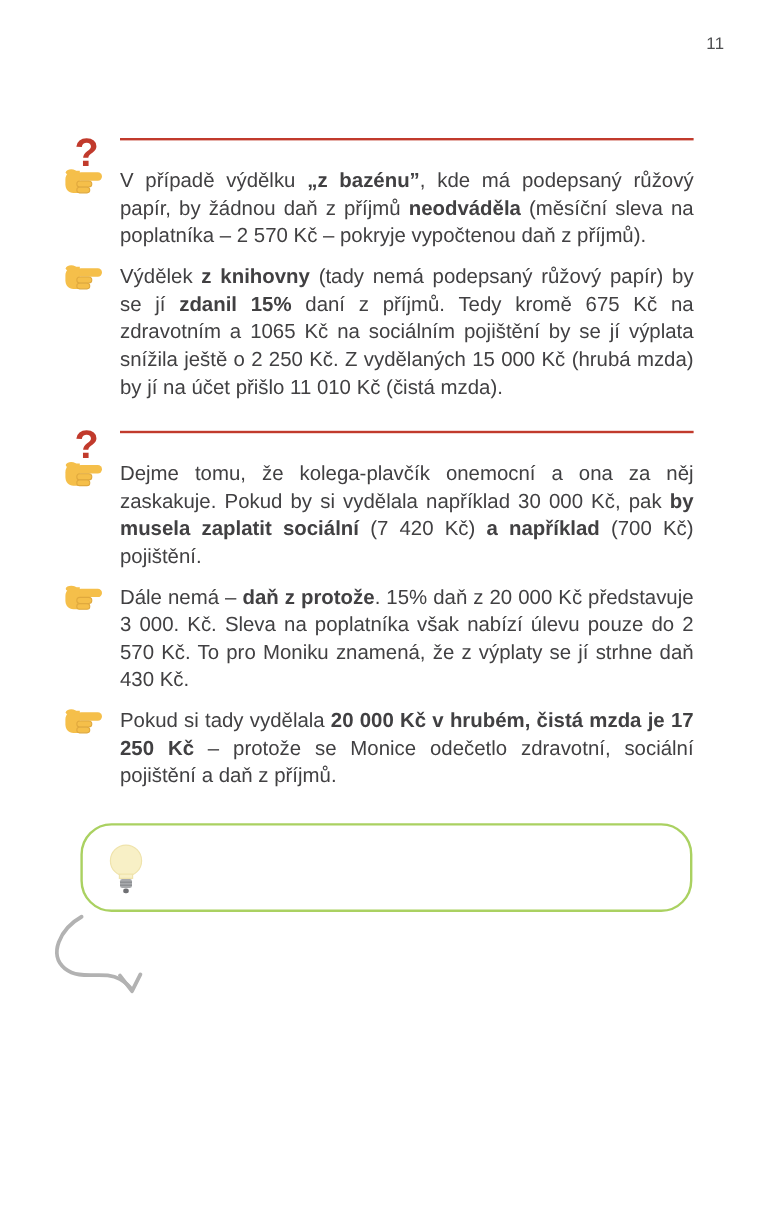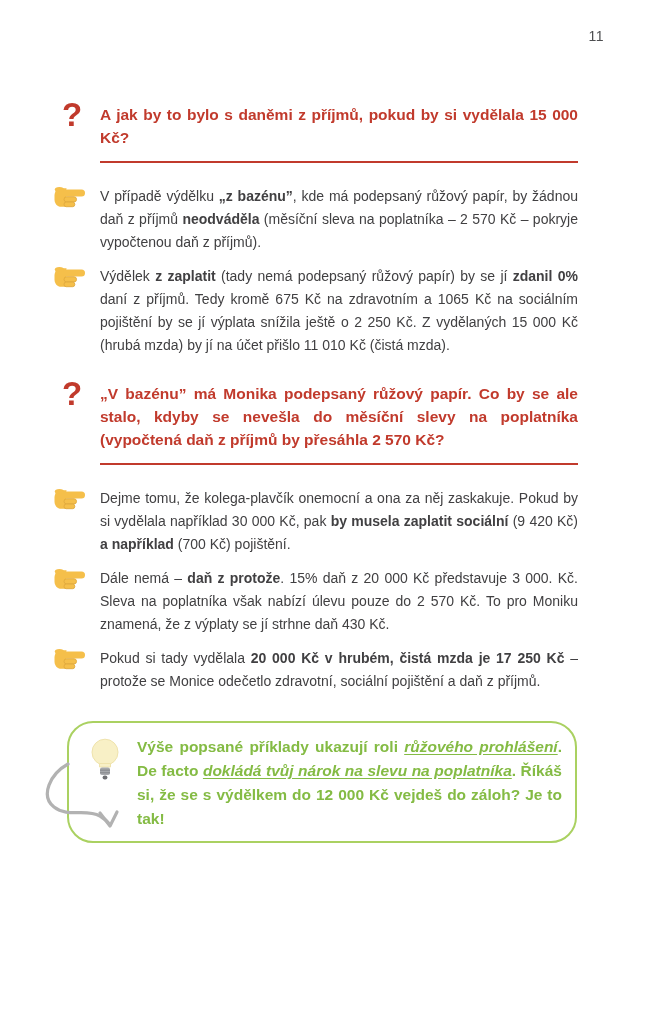--- a/index.html
+++ b/index.html
@@ -31,21 +31,21 @@
     font-size: 15.5px; font-weight: 700; line-height: 23px;
     text-align: justify;
   }
   .rule { margin-top: 12px; border: 0; border-top: 2px solid var(--red); }
 
   
   .para { position: relative; margin-top: 11px; }
   .para.lead { margin-top: 22px; }
   .ptext {
     margin: 0; color: var(--body_text);
-    font-size: 14px; line-height: 23px; text-align: justify;
+    font-size: 17px; line-height: 23px; text-align: justify;
   }
   .ptext .b { font-weight: 700; }
   .hand { position: absolute; left: -48px; top: 1px; width: 33px; height: 23px; }
   .hand svg { width: 100%; height: 100%; display: block; }
   .hf { fill: var(--hand_yellow); }
   .hk { fill: var(--hand_yellow); stroke: var(--hand_shade); stroke-width: .9; }
 
   
   .arrow { position: absolute; left: 38px; top: 760px; width: 96px; height: 76px; }
   .arrow path { stroke: var(--arrow); stroke-width: 3.2; fill: none; stroke-linecap: round; stroke-linejoin: round; }
@@ -78,21 +78,20 @@
 <body>
 
 <div class="page">
 
   <div class="pagenum">11</div>
 
   <div class="content">
 
     <section class="q-block">
       <span class="qmark">?</span>
-      <p class="qtext">A jak by to bylo s daněmi z příjmů, pokud by si vydělala 15 000 Kč?</p>
       <hr class="rule">
     </section>
 
     <div class="para lead">
       <span class="hand">
         <svg viewBox="0 0 33 23" aria-hidden="true">
           <rect class="hf" x="12" y="3.6" width="21" height="7" rx="3.5"></rect>
           <path class="hf" d="M2.5 9.5 C2.5 5.3 5.6 2.3 9.7 2.3 L14.5 2.3 L14.5 20.8 L9.2 20.8 C5.1 20.8 2.5 17.6 2.5 13.5 Z"></path>
           <ellipse class="hf" cx="7.4" cy="3.6" rx="4.6" ry="2.5"></ellipse>
           <rect class="hk" x="12" y="10.8" width="12.5" height="5.1" rx="2.5"></rect>
@@ -105,40 +104,39 @@
     <div class="para">
       <span class="hand">
         <svg viewBox="0 0 33 23" aria-hidden="true">
           <rect class="hf" x="12" y="3.6" width="21" height="7" rx="3.5"></rect>
           <path class="hf" d="M2.5 9.5 C2.5 5.3 5.6 2.3 9.7 2.3 L14.5 2.3 L14.5 20.8 L9.2 20.8 C5.1 20.8 2.5 17.6 2.5 13.5 Z"></path>
           <ellipse class="hf" cx="7.4" cy="3.6" rx="4.6" ry="2.5"></ellipse>
           <rect class="hk" x="12" y="10.8" width="12.5" height="5.1" rx="2.5"></rect>
           <rect class="hk" x="12" y="16" width="10.8" height="4.7" rx="2.3"></rect>
         </svg>
       </span>
-      <p class="ptext"><span>Výdělek </span><span class="b">z zaplatit</span><span> (tady nemá podepsaný růžový papír) by se jí </span><span class="b">zdanil 0%</span><span> daní z příjmů. Tedy kromě 675 Kč na zdravotním a 1065 Kč na sociálním pojištění by se jí výplata snížila ještě o 2 250 Kč. Z vydělaných 15 000 Kč (hrubá mzda) by jí na účet přišlo 11 010 Kč (čistá mzda).</span></p>
+      <p class="ptext"><span>Výdělek </span><span class="b">z knihovny</span><span> (tady nemá podepsaný růžový papír) by se jí </span><span class="b">zdanil 15%</span><span> daní z příjmů. Tedy kromě 675 Kč na zdravotním a 1065 Kč na sociálním pojištění by se jí výplata snížila ještě o 2 250 Kč. Z vydělaných 15 000 Kč (hrubá mzda) by jí na účet přišlo 11 010 Kč (čistá mzda).</span></p>
     </div>
 
     <section class="q-block second">
       <span class="qmark">?</span>
-      <p class="qtext">„V bazénu” má Monika podepsaný růžový papír. Co by se ale stalo, kdyby se nevešla do měsíční slevy na poplatníka (vypočtená daň z příjmů by přesáhla 2 570 Kč?</p>
       <hr class="rule">
     </section>
 
     <div class="para lead">
       <span class="hand">
         <svg viewBox="0 0 33 23" aria-hidden="true">
           <rect class="hf" x="12" y="3.6" width="21" height="7" rx="3.5"></rect>
           <path class="hf" d="M2.5 9.5 C2.5 5.3 5.6 2.3 9.7 2.3 L14.5 2.3 L14.5 20.8 L9.2 20.8 C5.1 20.8 2.5 17.6 2.5 13.5 Z"></path>
           <ellipse class="hf" cx="7.4" cy="3.6" rx="4.6" ry="2.5"></ellipse>
           <rect class="hk" x="12" y="10.8" width="12.5" height="5.1" rx="2.5"></rect>
           <rect class="hk" x="12" y="16" width="10.8" height="4.7" rx="2.3"></rect>
         </svg>
       </span>
-      <p class="ptext"><span>Dejme tomu, že kolega-plavčík onemocní a ona za něj zaskakuje. Pokud by si vydělala například 30 000 Kč, pak </span><span class="b">by musela zaplatit sociální</span><span> (9 420 Kč) </span><span class="b">a například</span><span> (700 Kč) pojištění.</span></p>
+      <p class="ptext"><span>Dejme tomu, že kolega-plavčík onemocní a ona za něj zaskakuje. Pokud by si vydělala například 30 000 Kč, pak </span><span class="b">by musela zaplatit sociální</span><span> (7 420 Kč) </span><span class="b">a například</span><span> (700 Kč) pojištění.</span></p>
     </div>
 
     <div class="para">
       <span class="hand">
         <svg viewBox="0 0 33 23" aria-hidden="true">
           <rect class="hf" x="12" y="3.6" width="21" height="7" rx="3.5"></rect>
           <path class="hf" d="M2.5 9.5 C2.5 5.3 5.6 2.3 9.7 2.3 L14.5 2.3 L14.5 20.8 L9.2 20.8 C5.1 20.8 2.5 17.6 2.5 13.5 Z"></path>
           <ellipse class="hf" cx="7.4" cy="3.6" rx="4.6" ry="2.5"></ellipse>
           <rect class="hk" x="12" y="10.8" width="12.5" height="5.1" rx="2.5"></rect>
           <rect class="hk" x="12" y="16" width="10.8" height="4.7" rx="2.3"></rect>
@@ -164,21 +162,20 @@
       <span class="bulb">
         <svg viewBox="0 0 30 46" aria-hidden="true">
           <circle class="bulb-glass" cx="15" cy="15.2" r="13"></circle>
           <path class="bulb-glass" d="M9.5 26.5 h11 v3.5 h-11 z"></path>
           <rect class="bulb-base" x="10" y="30.5" width="10" height="7.6" rx="2"></rect>
           <line class="bulb-line" x1="10" y1="33.2" x2="20" y2="33.2"></line>
           <line class="bulb-line" x1="10" y1="35.7" x2="20" y2="35.7"></line>
           <rect class="bulb-tip" x="12.6" y="38.4" width="4.8" height="4" rx="2"></rect>
         </svg>
       </span>
-      <p class="tiptext"><span>Výše popsané příklady ukazují roli </span><span class="iu">růžového prohlá­šení</span><span>. De facto </span><span class="iu">dokládá tvůj nárok na slevu na poplatníka</span><span>. Říkáš si, že se s výdělkem do 12 000 Kč vejdeš do záloh? Je to tak!</span></p>
     </div>
 
   </div>
 
   <svg class="arrow" viewBox="0 0 96 76" aria-hidden="true">
     <path d="M30 4 C12 14 2 36 16 47 C30 58 48 48 62 56 C67 59 70 62 72 65"></path>
     <path d="M62 53 L72 66 L79 52"></path>
   </svg>
 
 </div>

